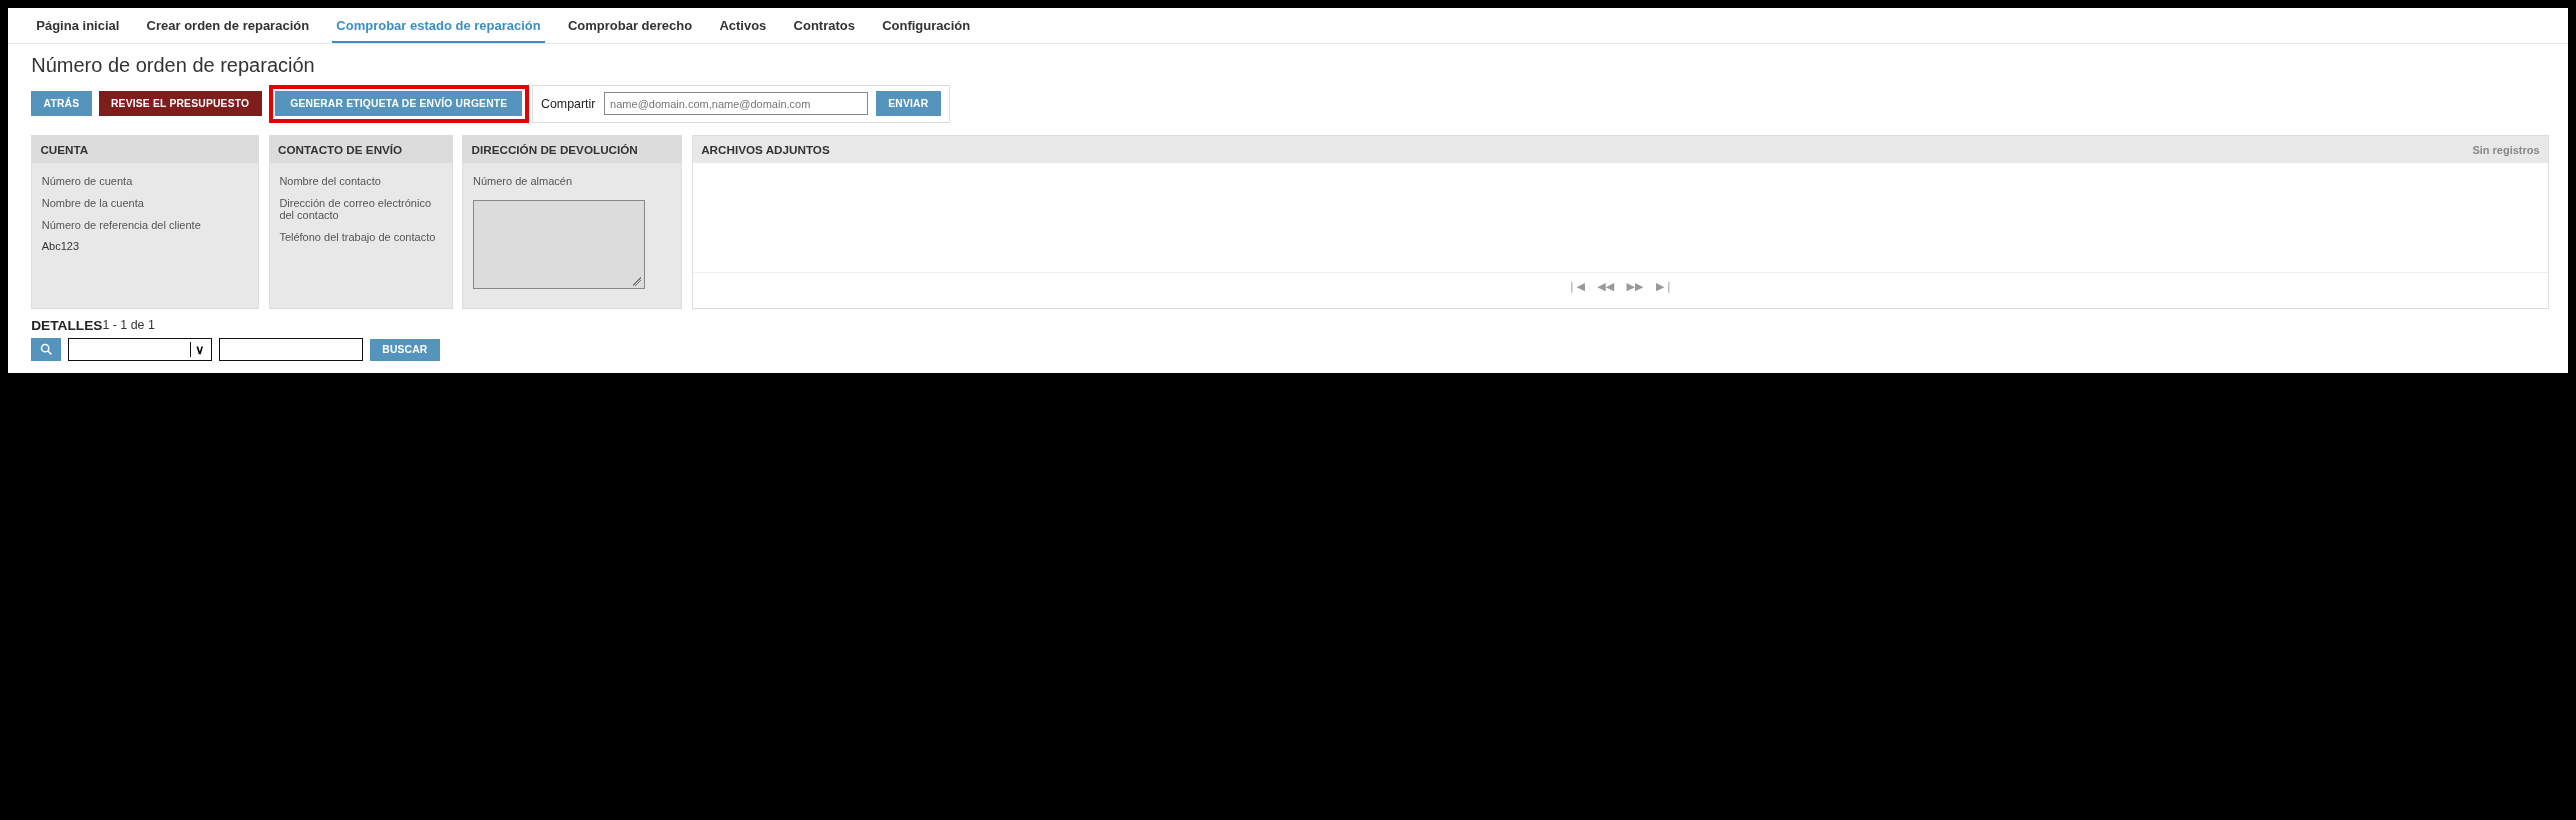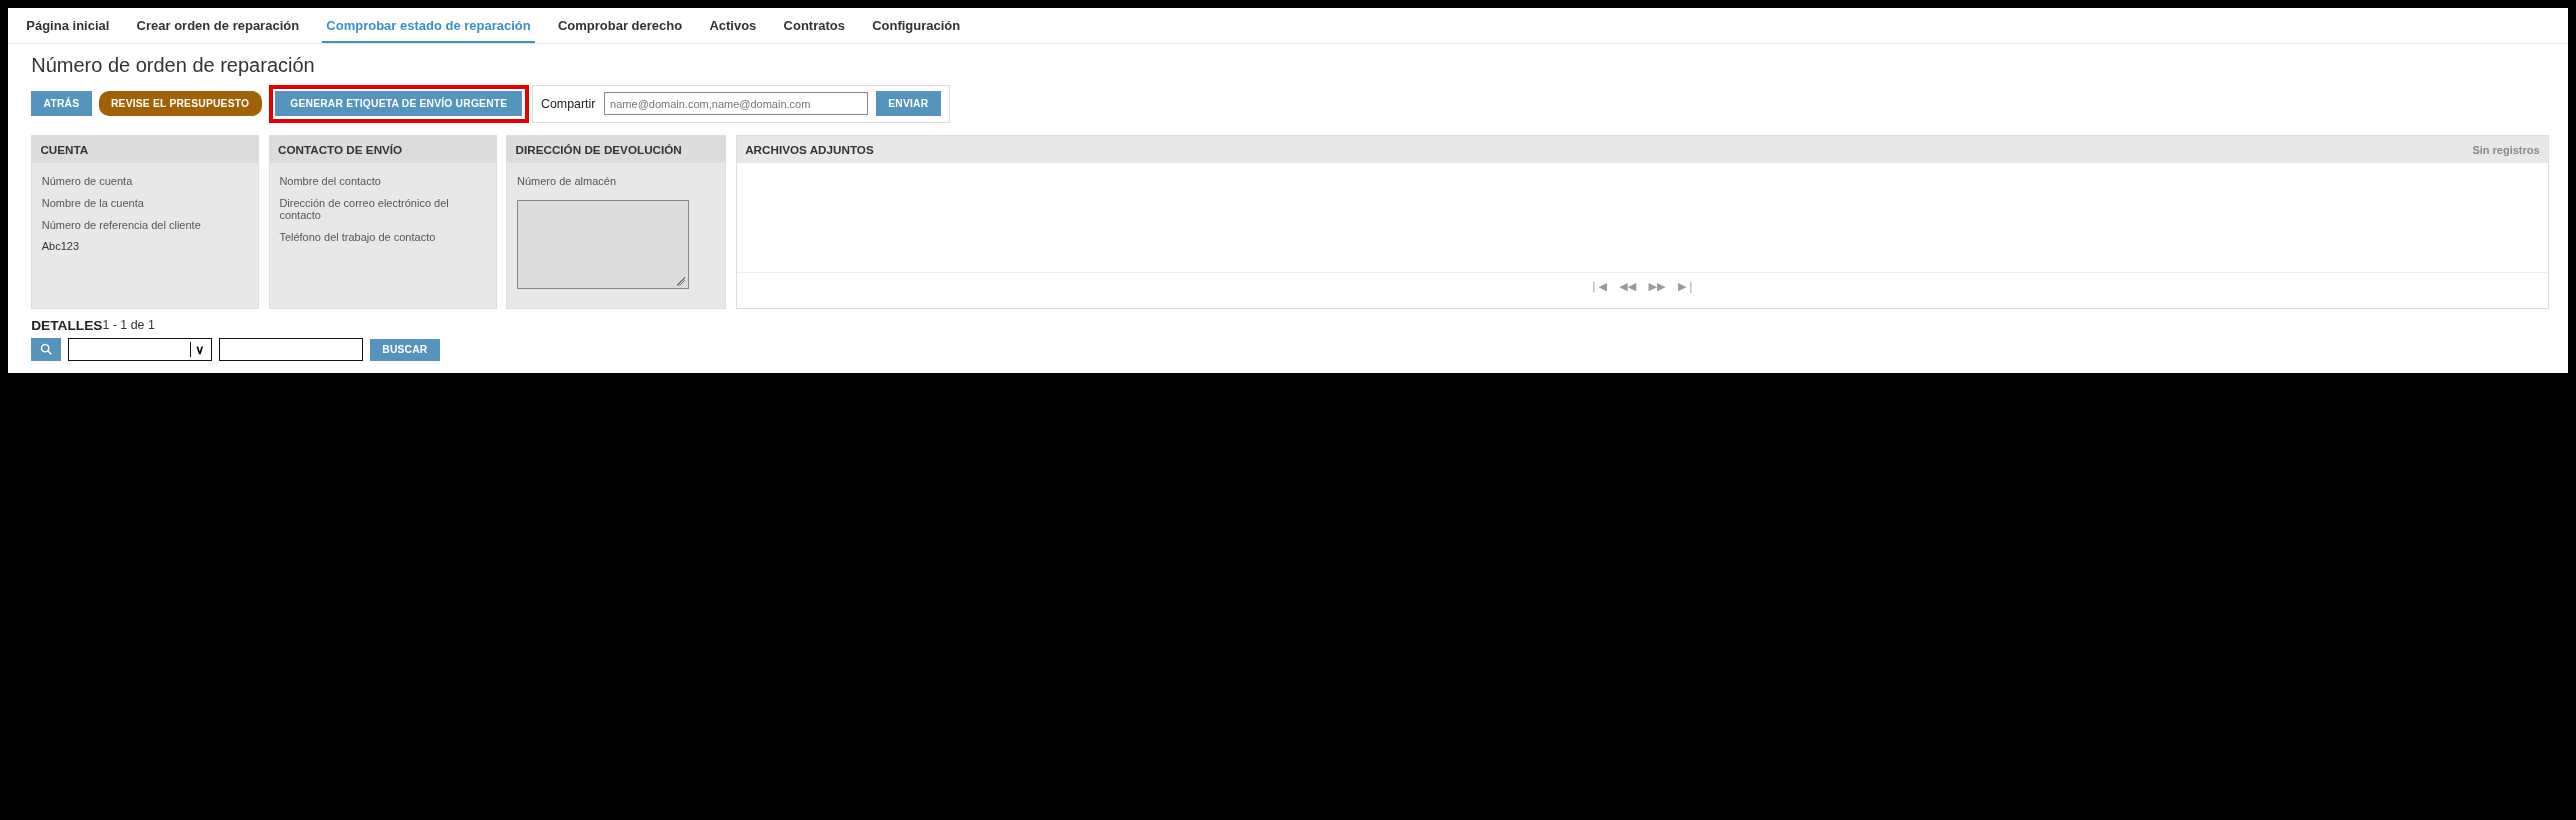--- a/index.html
+++ b/index.html
@@ -8,21 +8,21 @@
       background: #000;
       padding: 8.2px;
     }
     .frame {
       background: #fff;
       padding: 0 0 12.4px 0;
     }
     .topnav {
       display: flex;
       border-bottom: 0.7px solid #e8e8e8;
-      padding: 0 14px;
+      padding: 0 24px;
       gap: 19px;
       align-items: flex-end;
     }
     .topnav .tab {
       font-size: 13px;
       font-weight: 700;
       color: #333;
       padding: 9.6px 4.1px 8.2px 4.1px;
       cursor: pointer;
       border-bottom: 2.1px solid transparent;
@@ -48,23 +48,22 @@
       background: #5494bd;
       color: #fff;
       border: none;
       padding: 6.9px 12.4px;
       font-size: 10.3px;
       font-weight: 700;
       letter-spacing: 0.2px;
       cursor: pointer;
     }
     .btn.disabled {
-      background: #a16207;
+      background: #7f1d1d;
       cursor: default;
-      border-radius: 10px;
     }
     .highlight-box {
       border: 4.1px solid #e60000;
       padding: 2.7px;
       display: inline-flex;
     }
     .share-box {
       display: flex;
       align-items: center;
       border: 0.7px solid #ddd;
@@ -88,21 +87,21 @@
       display: flex;
       gap: 9.6px;
       padding: 6.9px 19px 0 23px;
     }
     .panel {
       background: #e8e8e8;
       border: 0.7px solid #ddd;
       flex-shrink: 0;
     }
     .panel.account { width: 228px; }
-    .panel.contact { width: 228px; }
+    .panel.contact { width: 184px; }
     .panel.return  { width: 220px; }
     .panel.attach  { flex: 1; background:#fff; border:0.7px solid #ddd; }
     .panel-header {
       background: #dcdcdc;
       padding: 6.9px 8.2px;
       font-size: 11.7px;
       font-weight: 700;
       color: #333;
       display:flex;
       justify-content: space-between;

